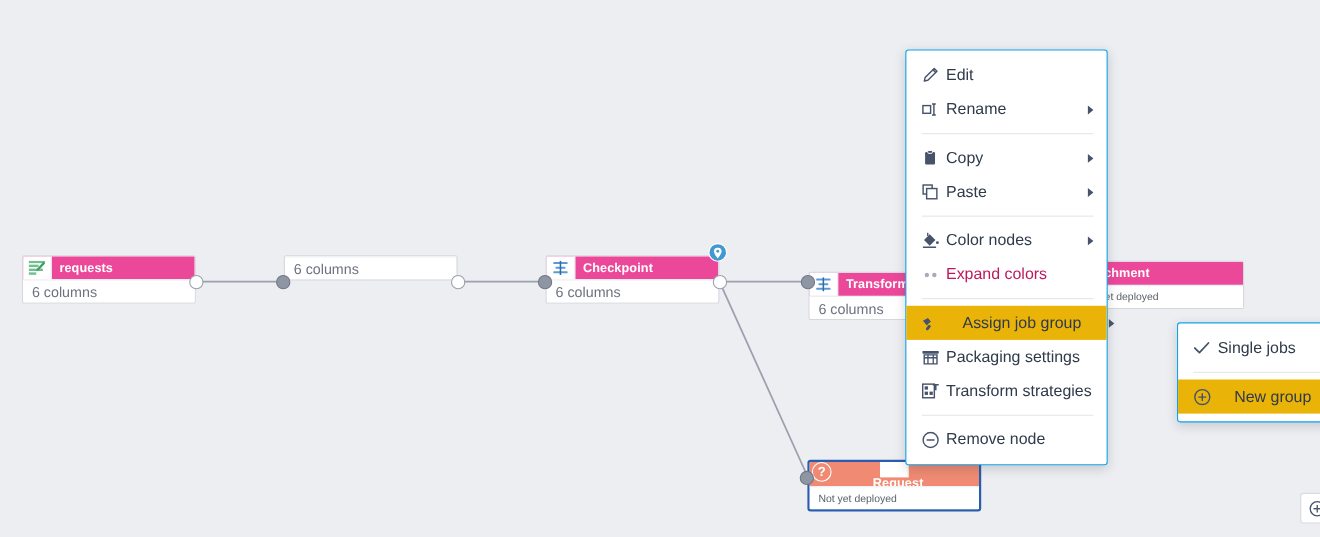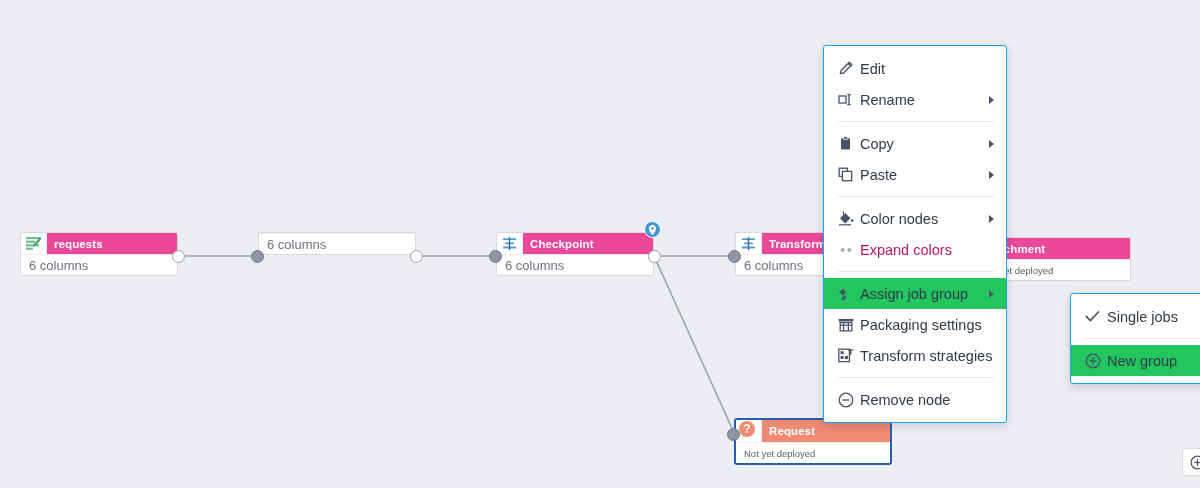--- a/index.html
+++ b/index.html
@@ -41,21 +41,21 @@
   .node.selected {
     border: 2px solid #2a5db0;
     border-radius: 3px;
   }
   .node-head {
     height: 21px;
     display: flex;
     align-items: center;
     background: #ec4899;
   }
-  .node.strong .node-head { background: #f08a72; height: 22px; }
+  .node.strong .node-head { background: #f08a72; height: 22px; flex-direction: column; }
   .node-icon {
     width: 26px;
     min-width: 26px;
     height: 21px;
     background: #ffffff;
     display: flex;
     align-items: center;
     justify-content: center;
     border-right: 1px solid #ececf0;
     box-sizing: border-box;
@@ -135,21 +135,21 @@
     height: 31px;
     display: flex;
     align-items: center;
     padding: 0 12px 0 14px;
     font-size: 14.5px;
     color: #2f3a4a;
     cursor: default;
     box-sizing: border-box;
     position: relative;
   }
-  .menu-item.hl { background: #22c55e; }
+  .menu-item.hl { background: #eab308; gap: 15px; }
   .menu-item.disabled { color: #be185d; }
   .mi-icon {
     width: 22px; min-width: 22px;
     display: flex;
     align-items: center;
     justify-content: flex-start;
     color: #46536a;
   }
   .mi-label { flex: 1; white-space: nowrap; }
   .mi-arrow {
@@ -239,21 +239,21 @@
   </div>
   <div class="node-badge" style="left:644px; top:221px;">
     <svg width="9" height="10" viewBox="0 0 9 10">
       <path d="M4.5 0C2.6 0 1 1.5 1 3.4 1 5.8 4.5 10 4.5 10S8 5.8 8 3.4C8 1.5 6.4 0 4.5 0z" fill="#ffffff"></path>
       <circle cx="4.5" cy="3.4" r="1.3" fill="#4398d1"></circle>
     </svg>
   </div>
   <div class="port in" style="left:489px; top:250px;"></div>
   <div class="port out" style="left:648px; top:250px;"></div>
 
-  <div class="node" style="left:735px; top:232px; width:158px;">
+  <div class="node" style="left:735px; top:247px; width:158px;">
     <div class="node-head">
       <div class="node-icon">
         <svg width="15" height="13" viewBox="0 0 15 13">
           <rect x="1" y="1.2" width="13" height="1.9" rx=".6" fill="#5b9bd5"></rect>
           <rect x="3" y="5.4" width="9" height="1.9" rx=".6" fill="#5b9bd5"></rect>
           <rect x="1" y="9.6" width="13" height="1.9" rx=".6" fill="#5b9bd5"></rect>
           <rect x="6.8" y="0" width="1.4" height="13" fill="#2e6da4"></rect>
         </svg>
       </div>
       <div class="node-title">Transform</div>

